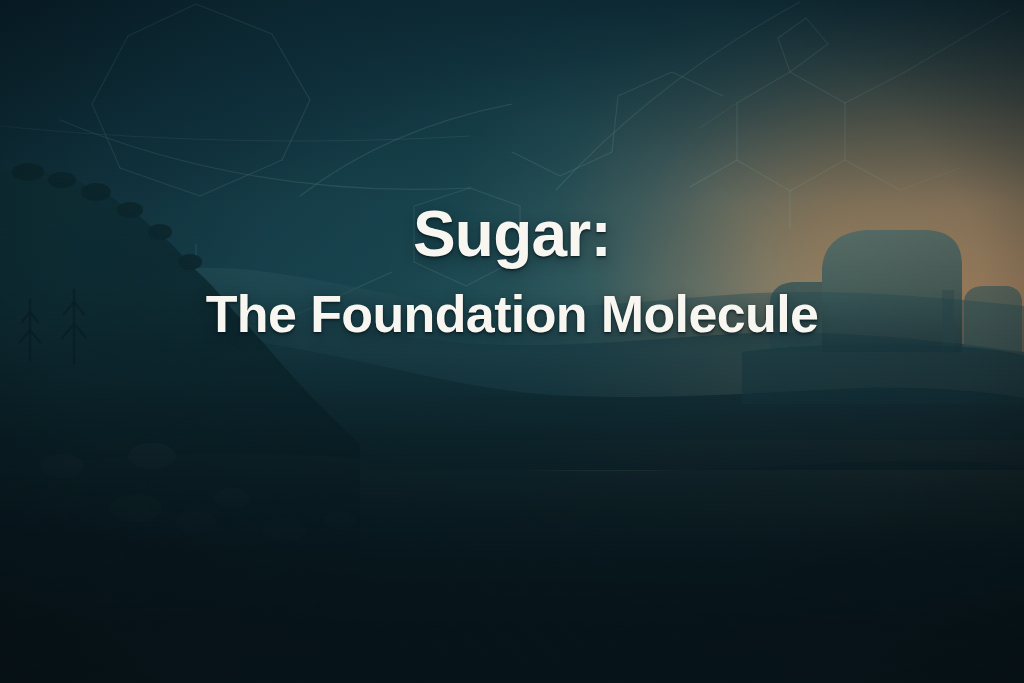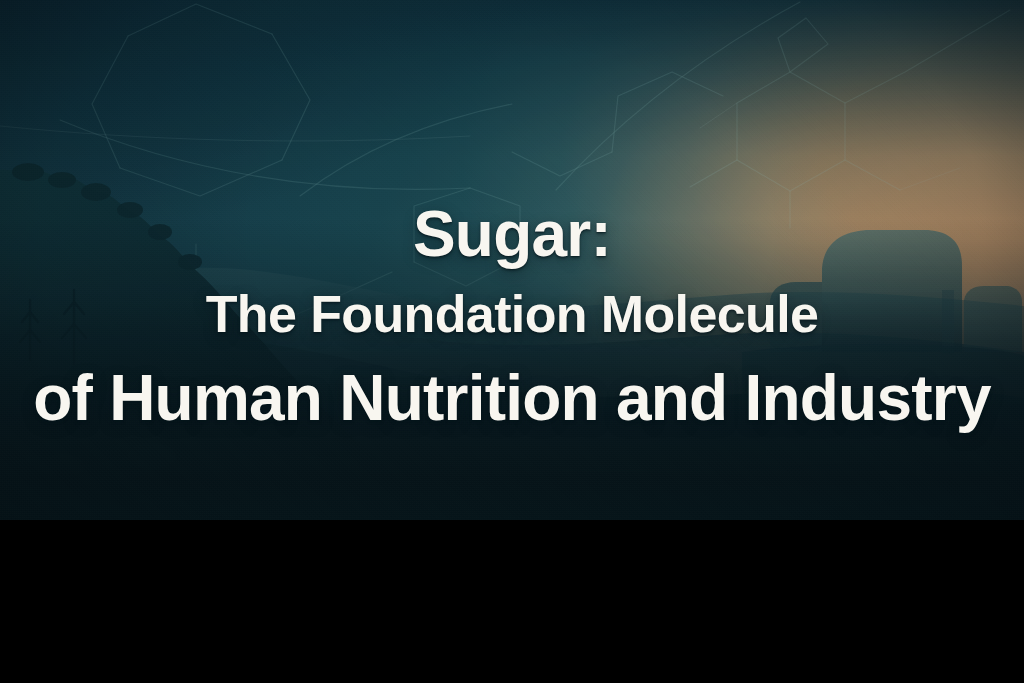--- a/index.html
+++ b/index.html
@@ -8,21 +8,21 @@
     padding: 0;
     background: #000;
   }
   body {
     font-family: "Liberation Sans", sans-serif;
   }
 
   #stage {
     position: relative;
     width: 1024px;
-    height: 520px;
+    height: 683px;
     overflow: hidden;
     background: #0a1e26;
   }
 
   
   .layer {
     position: absolute;
     inset: 0;
     pointer-events: none;
   }
@@ -341,16 +341,15 @@
   </div>
 
   <div class="layer" id="ground-dark"></div>
   <div class="layer" id="tint"></div>
   <div class="layer" id="vignette"></div>
   <div class="layer" id="grain"></div>
 
   <div id="title-block">
     <span class="title-line" id="title-line-1">Sugar:</span>
     <span class="title-line" id="title-line-2">The Foundation Molecule</span>
-    <span class="title-line" id="title-line-3">of Human Nutrition and Industry</span>
   </div>
 
 </div>
 
 </body></html>

